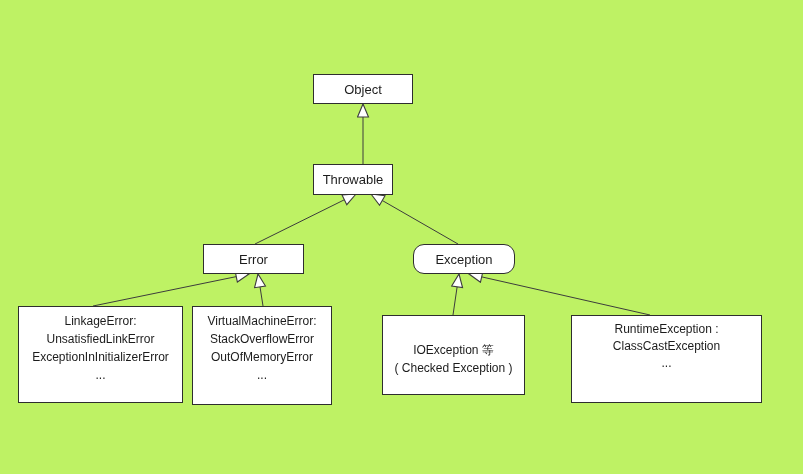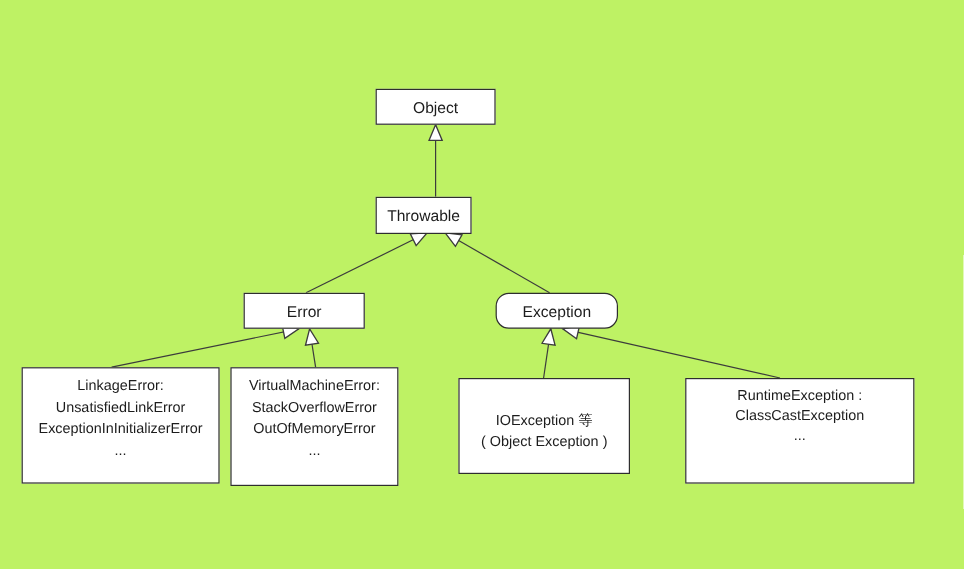--- a/index.html
+++ b/index.html
@@ -84,21 +84,21 @@
 
   <div id="n-vm" class="node multi">
       <div>VirtualMachineError:</div>
       <div>StackOverflowError</div>
       <div>OutOfMemoryError</div>
       <div>...</div>
     </div>
 
   <div id="n-io" class="node multi io-pad">
       <div>IOException 等</div>
-      <div>( Object Exception )</div>
+      <div>( Checked Exception )</div>
     </div>
 
   <div id="n-runtime" class="node multi tight">
       <div>RuntimeException :</div>
       <div>ClassCastException</div>
       <div>...</div>
     </div>
 
 </div>
 

